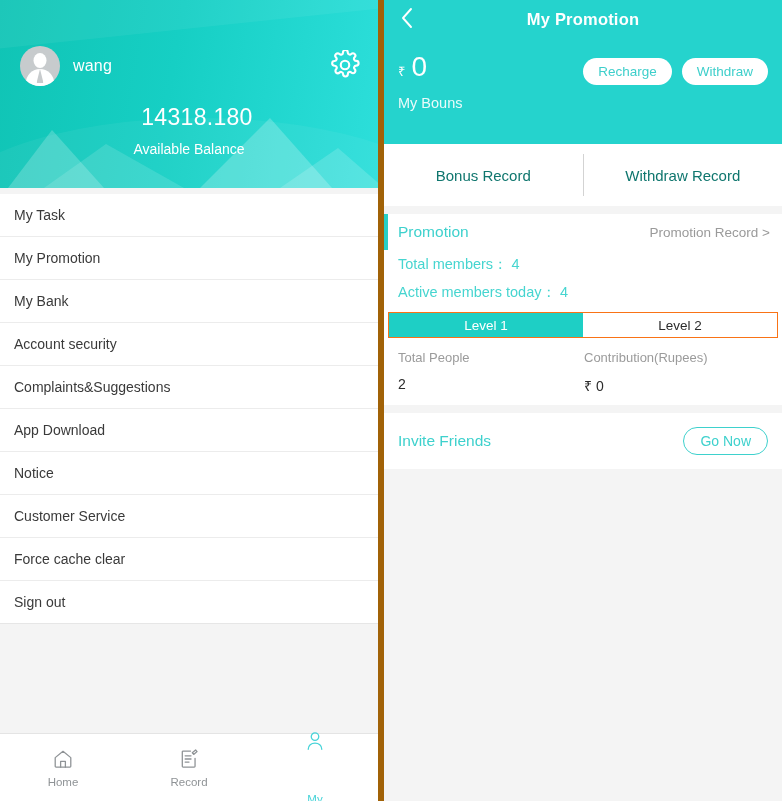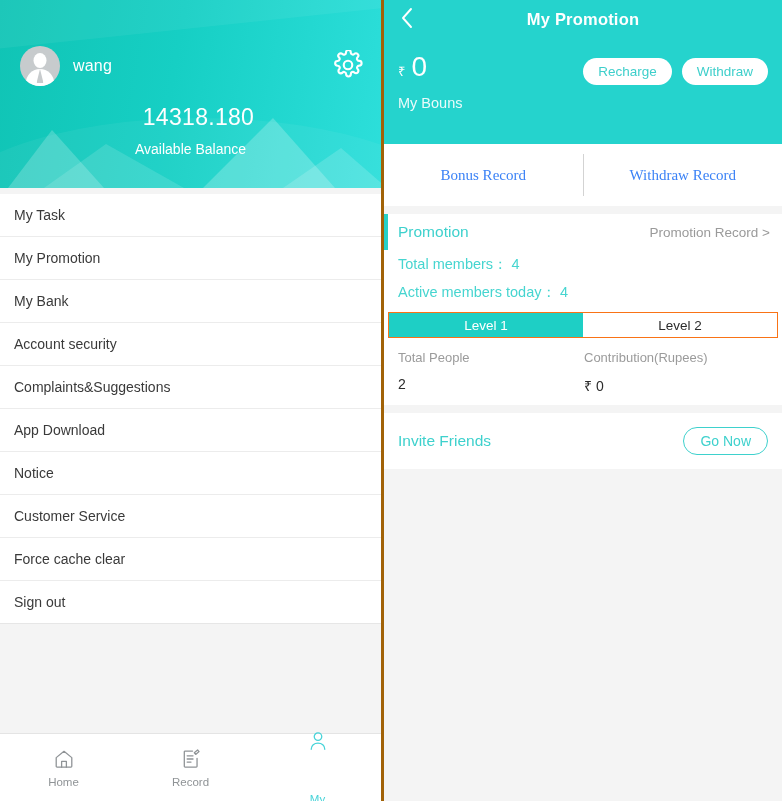--- a/index.html
+++ b/index.html
@@ -17,21 +17,21 @@
     display: flex;
     background: #f4f4f4;
   }
 
   
   .left-panel {
     position: relative;
     width: 384px;
     height: 801px;
     background: #ffffff;
-    border-right: 3px solid #a16207;
+    border-right: 6px solid #a16207;
     display: flex;
     flex-direction: column;
     justify-content: center;
   }
 
   .profile-header {
     position: relative;
     width: 100%;
     height: 188px;
     background: linear-gradient(100deg, #10c4b5 0%, #16cfc4 45%, #2ddfdb 100%);
@@ -264,27 +264,26 @@
     background: #ffffff;
     height: 62px;
     display: flex;
     align-items: center;
     flex: 0 0 auto;
   }
   .record-tab {
     flex: 1 1 0;
     text-align: center;
     font-size: 15px;
-    color: #3b82f6;
+    color: #0f766e;
     cursor: pointer;
     height: 100%;
     display: flex;
     align-items: center;
     justify-content: center;
-    font-family: Liberation Serif, serif;
   }
   .tab-sep { width: 1px; height: 42px; background: #d3d3d3; }
 
   .section-gap { height: 8px; background: #f4f4f4; flex: 0 0 auto; }
 
   .promo-card { background: #ffffff; flex: 0 0 auto; }
   .promo-row {
     position: relative;
     height: 36px;
     display: flex;

